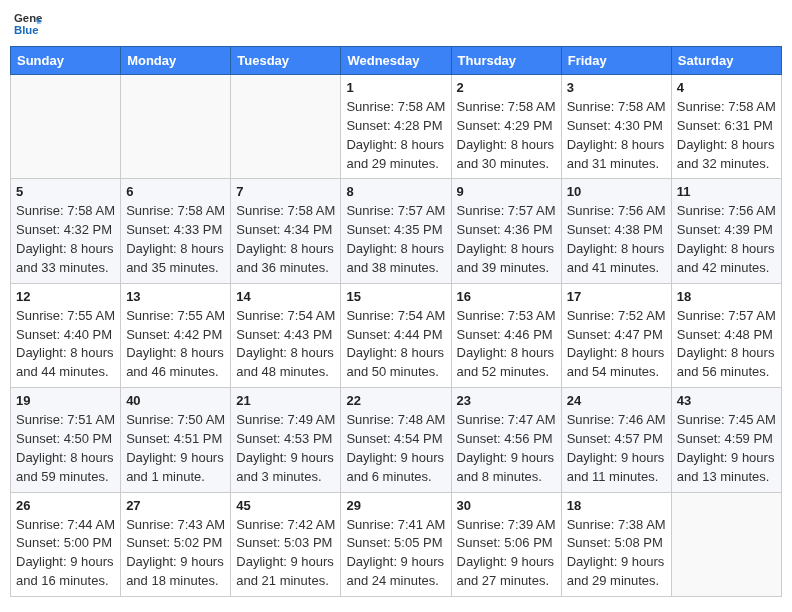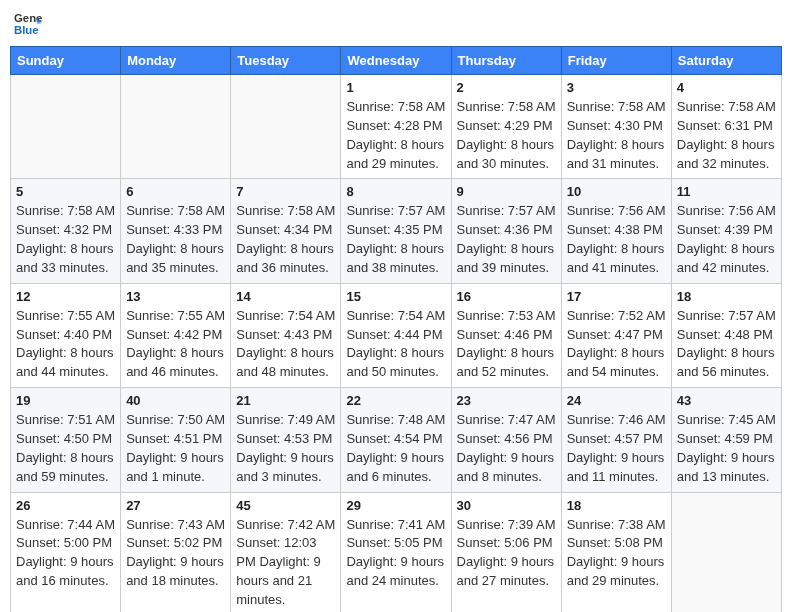--- a/index.html
+++ b/index.html
@@ -285,21 +285,21 @@
         </td>
         <td>
           <div class="day-number">27</div>
           <div class="day-info">Sunrise: 7:43 AM
 Sunset: 5:02 PM
 Daylight: 9 hours and 18 minutes.</div>
         </td>
         <td>
           <div class="day-number">45</div>
           <div class="day-info">Sunrise: 7:42 AM
-Sunset: 12:03 PM
+Sunset: 5:03 PM
 Daylight: 9 hours and 21 minutes.</div>
         </td>
         <td>
           <div class="day-number">29</div>
           <div class="day-info">Sunrise: 7:41 AM
 Sunset: 5:05 PM
 Daylight: 9 hours and 24 minutes.</div>
         </td>
         <td>
           <div class="day-number">30</div>

